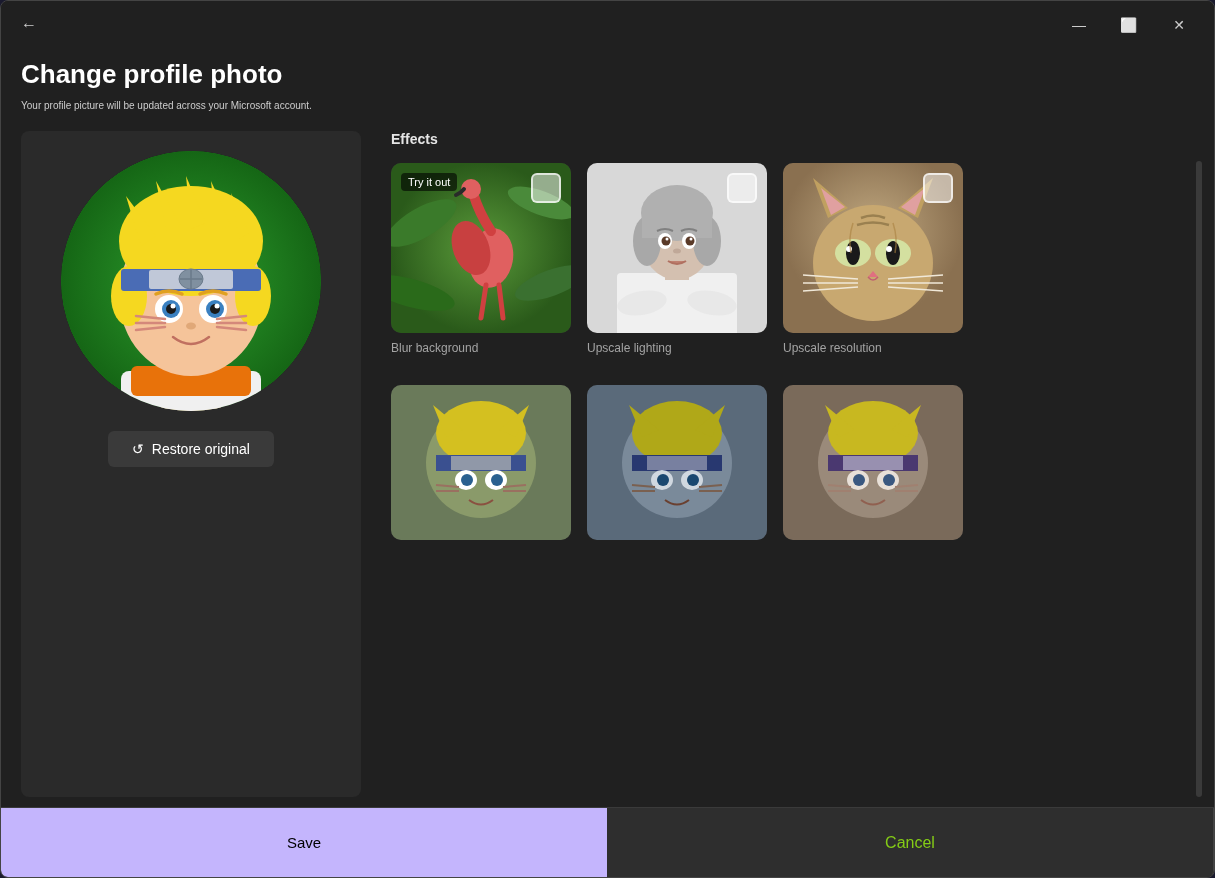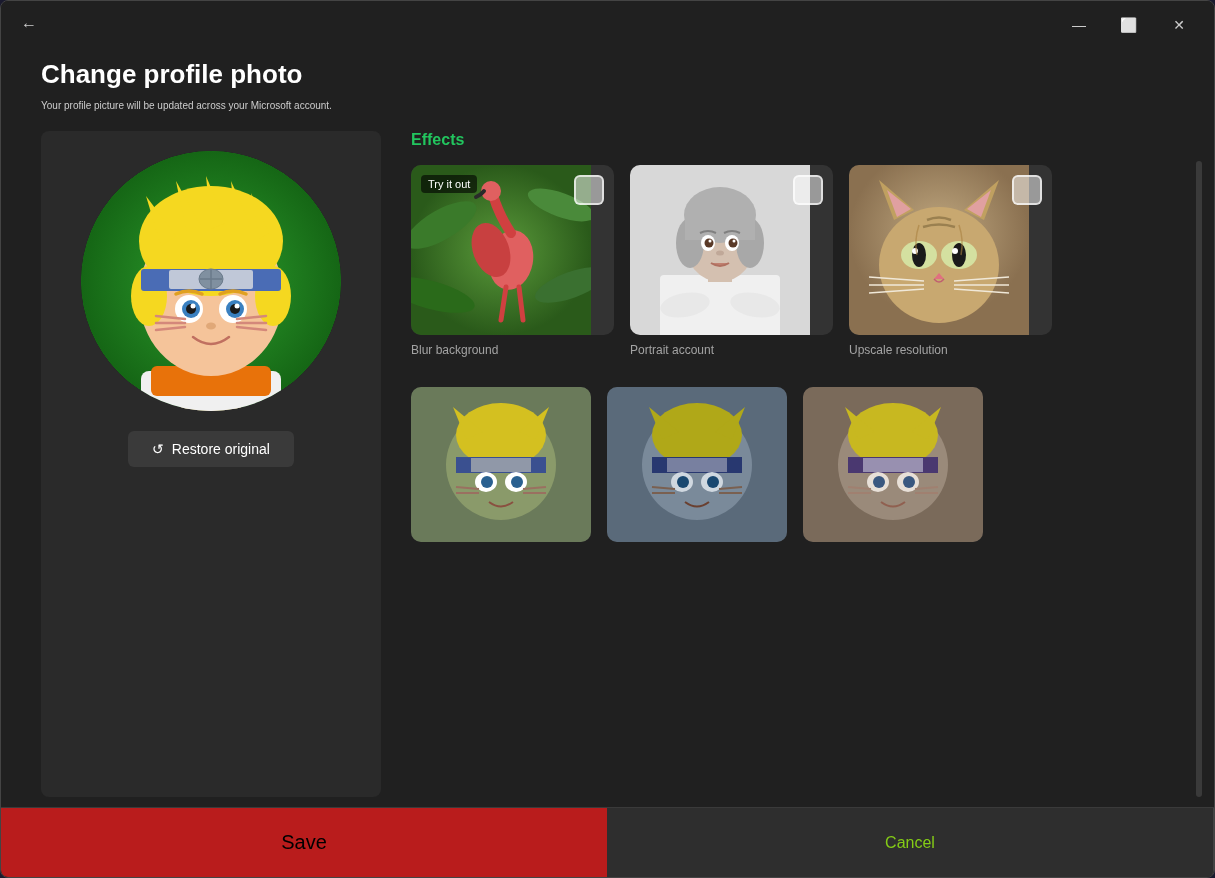--- a/index.html
+++ b/index.html
@@ -71,21 +71,21 @@
       justify-content: center;
       font-size: 16px;
       border-radius: 4px;
     }
 
     
     .dialog {
       flex: 1;
       display: flex;
       flex-direction: column;
-      padding: 0 40px 0 40px;
+      padding: 0 40px 0 20px;
       overflow: hidden;
     }
 
     .dialog-title {
       font-size: 26px;
       font-weight: 600;
       color: #ffffff;
       margin-bottom: 10px;
       margin-top: 10px;
     }
@@ -173,42 +173,42 @@
     .right-panel::-webkit-scrollbar-track {
       background: #2a2a2a;
       border-radius: 3px;
     }
     .right-panel::-webkit-scrollbar-thumb {
       background: #555;
       border-radius: 3px;
     }
 
     .section-title {
-      font-size: 16px;
+      font-size: 14px;
       font-weight: 600;
-      color: #22c55e;
+      color: #e5e5e5;
       margin-bottom: 16px;
     }
 
     .effects-grid {
       display: flex;
       gap: 16px;
       flex-wrap: nowrap;
       margin-bottom: 30px;
     }
 
     .effect-item {
       display: flex;
       flex-direction: column;
       align-items: flex-start;
       cursor: pointer;
     }
 
     .effect-thumb {
-      width: 203px;
+      width: 180px;
       height: 170px;
       border-radius: 10px;
       overflow: hidden;
       position: relative;
       background: #333;
       margin-bottom: 8px;
     }
 
     .effect-checkbox {
       position: absolute;
@@ -273,24 +273,24 @@
     .footer {
       display: flex;
       flex-shrink: 0;
       height: 70px;
       border-top: 1px solid #3a3a3a;
       margin-top: 10px;
     }
 
     .save-btn {
       flex: 1;
-      background: #b91c1c;
+      background: #c4b5fd;
       border: none;
       color: #000000;
-      font-size: 20px;
+      font-size: 15px;
       font-weight: 500;
       cursor: pointer;
       border-radius: 0 0 0 6px;
     }
 
     .cancel-btn {
       flex: 1;
       background: #2e2e2e;
       border: none;
       color: #84cc16;
@@ -477,21 +477,21 @@
 
                 <ellipse cx="90" cy="88" rx="4" ry="2.5" fill="#c0a898"></ellipse>
 
                 <path d="M81 98 Q90 104 99 98" stroke="#b07060" stroke-width="2" fill="#c08070"></path>
 
                 <ellipse cx="55" cy="140" rx="25" ry="12" fill="#e8e8e8" transform="rotate(-10 55 140)"></ellipse>
                 <ellipse cx="125" cy="140" rx="25" ry="12" fill="#e8e8e8" transform="rotate(10 125 140)"></ellipse>
               </svg>
               <div class="effect-checkbox"></div>
             </div>
-            <span class="effect-label">Portrait account</span>
+            <span class="effect-label">Upscale lighting</span>
           </div>
 
           <div class="effect-item">
             <div class="effect-thumb">
               
               <svg width="180" height="170" viewBox="0 0 180 170" xmlns="http://www.w3.org/2000/svg">
                 <defs>
                   <radialGradient id="catBg" cx="50%" cy="40%">
                     <stop offset="0%" stop-color="#c0a880"></stop>
                     <stop offset="100%" stop-color="#8a7050"></stop>

